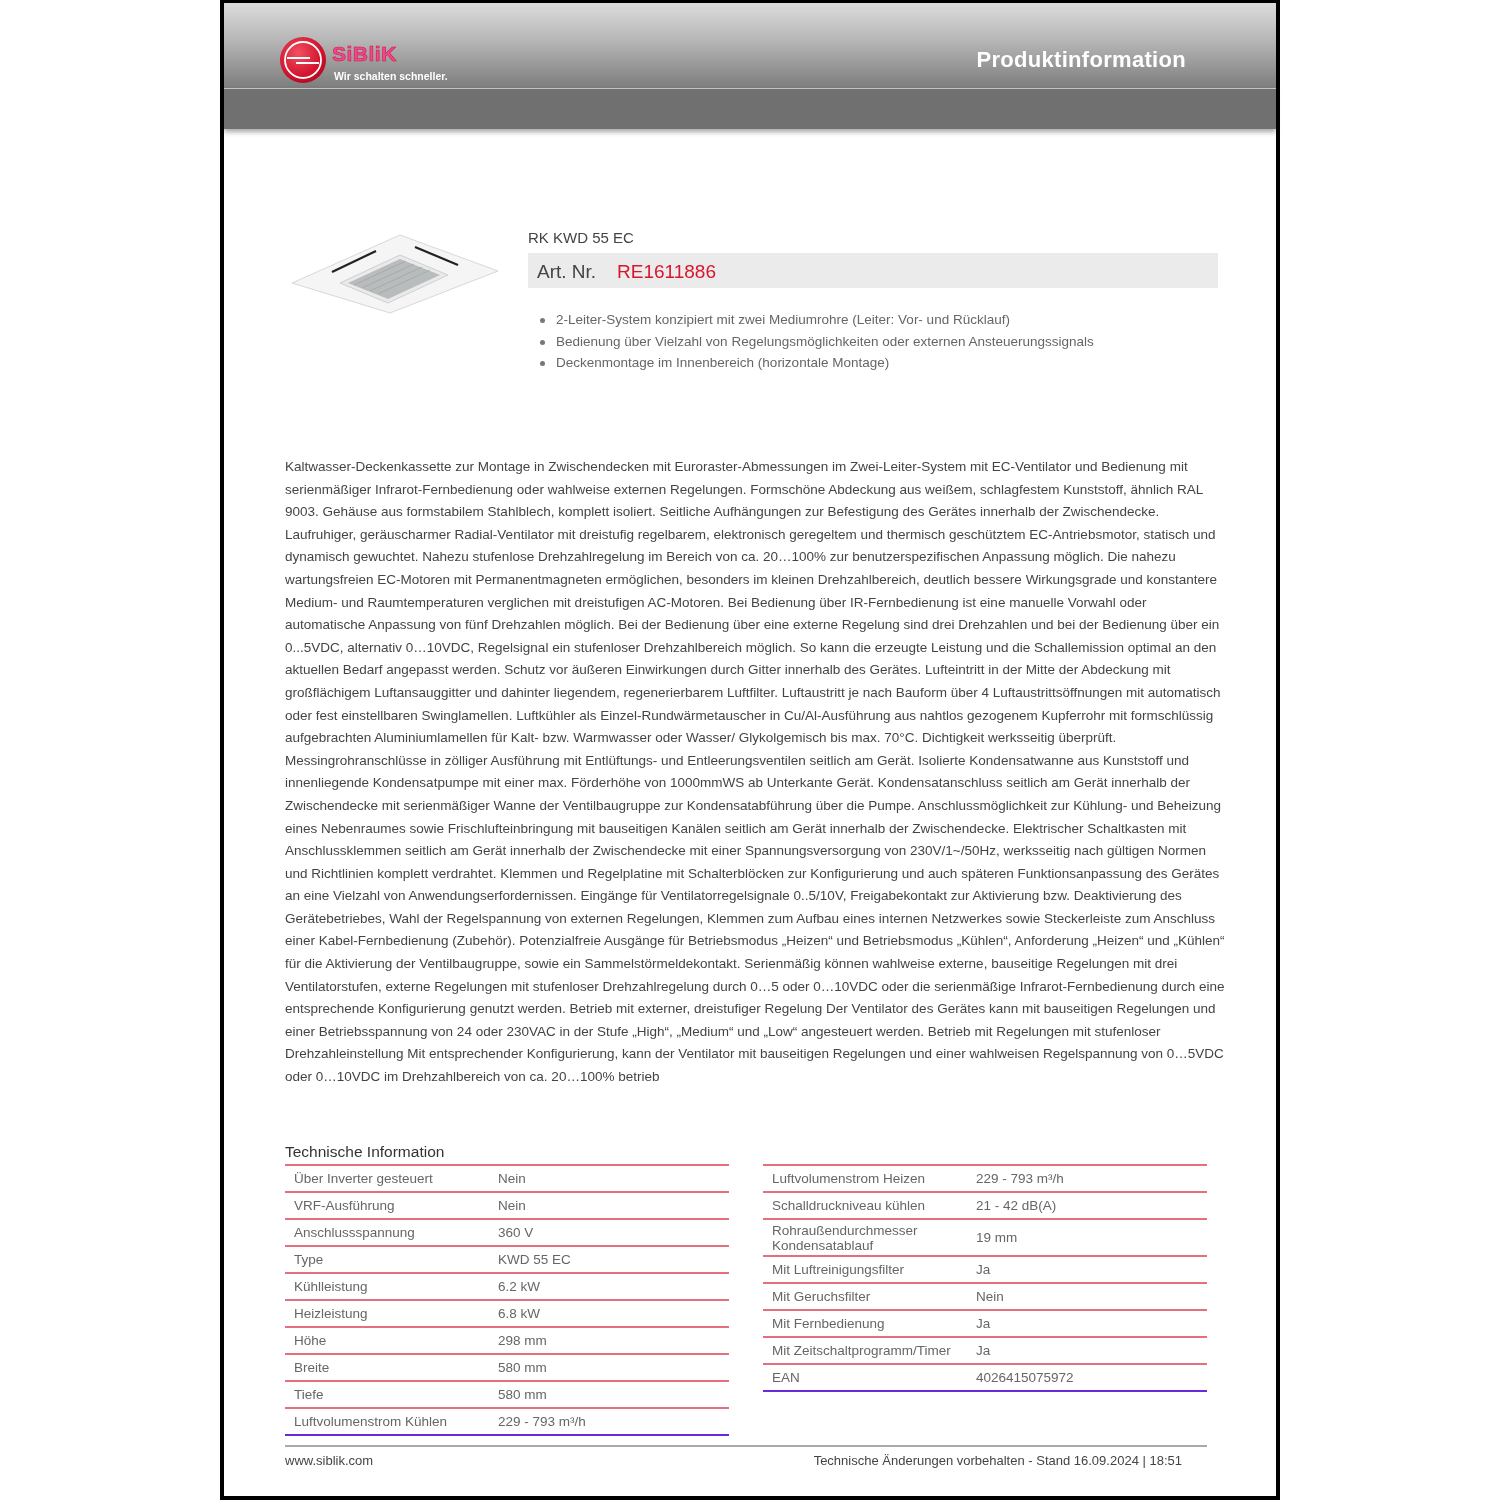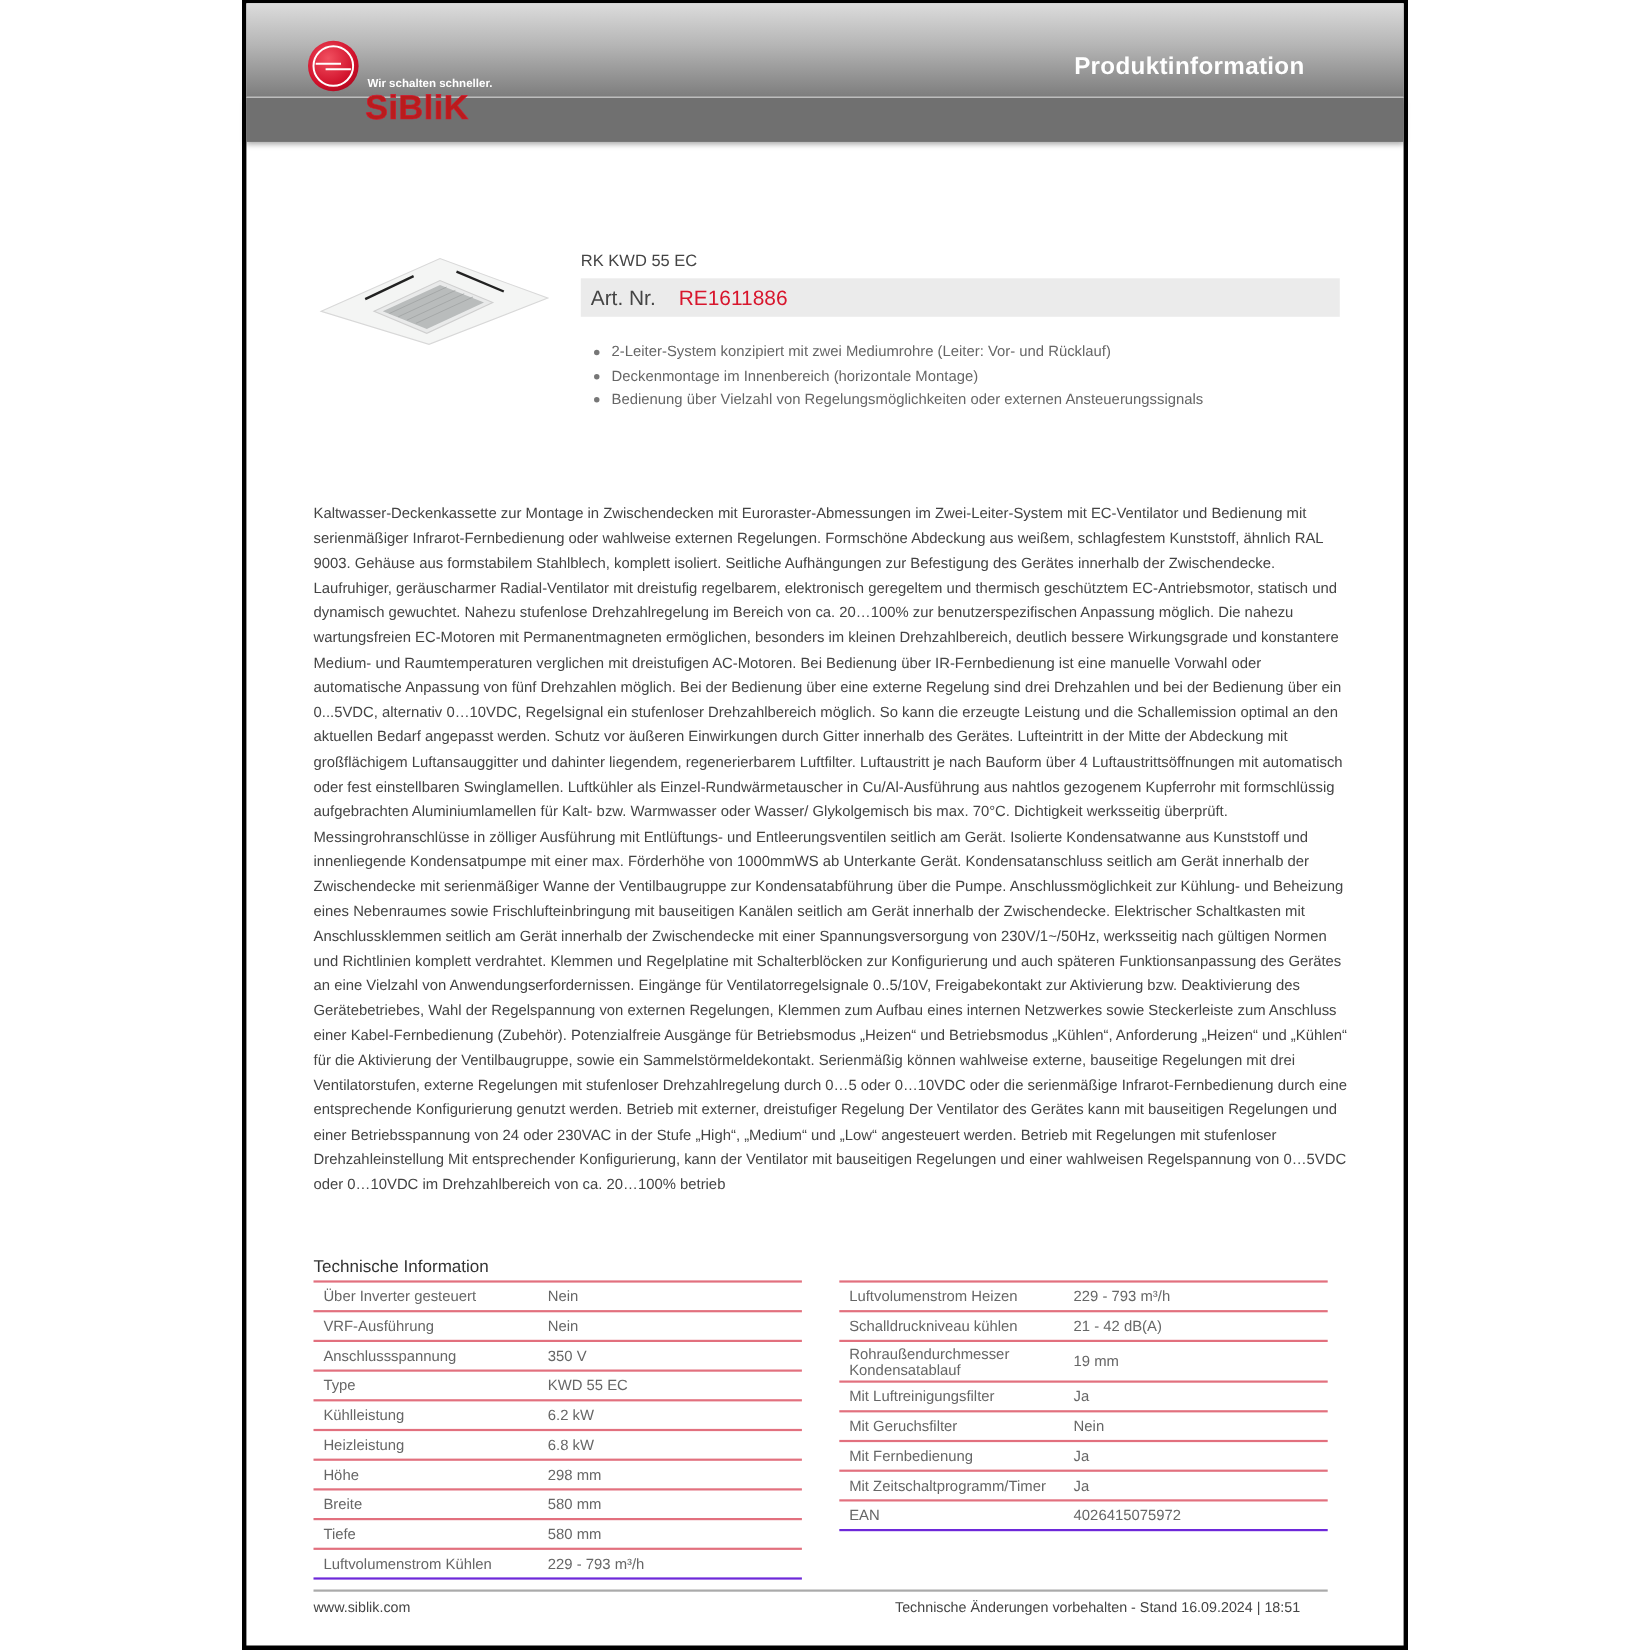--- a/index.html
+++ b/index.html
@@ -3,21 +3,21 @@
 <meta charset="utf-8">
 <style>
   html, body { margin:0; padding:0; background:#ffffff; }
   body { width:1500px; height:1500px; position:relative; font-family:"Liberation Sans", sans-serif; color:#555; overflow:hidden; }
   .page { position:absolute; left:220px; top:0; width:1060px; height:1500px; box-sizing:border-box; border:4px solid #000; background:#fff; border-top-width:3px; }
   .hdr-top { position:absolute; left:0; top:0; right:0; height:85px; background:linear-gradient(#dcdcdc, #b5b5b5 45%, #7d7d7d); border-bottom:1px solid #c9c9c9; }
   .hdr-band { position:absolute; left:0; top:86px; right:0; height:40px; background:#707070; box-shadow:0 3px 5px rgba(0,0,0,0.35); }
   .logo { position:absolute; left:56px; top:34px; height:50px; }
   .logo-circle { position:absolute; left:0; top:0; width:46px; height:46px; border-radius:50%; background:radial-gradient(circle at 40% 35%, #f25060, #d0102a 60%, #8c0014); }
   .logo-circle svg { position:absolute; left:0; top:0; }
-  .logo-word { position:absolute; left:52px; top:0px; font-size:31px; font-weight:bold; color:#b91c1c; letter-spacing:0.5px; font-family:"Liberation Sans", sans-serif; line-height:34px;margin-top:44px; -webkit-text-stroke:0.6px #d9162f; }
+  .logo-word { position:absolute; left:52px; top:0px; font-size:21px; font-weight:bold; color:#ec4899; letter-spacing:0.5px; font-family:"Liberation Sans", sans-serif; line-height:34px; -webkit-text-stroke:0.6px #d9162f; }
   .logo-tag { position:absolute; left:54px; top:33px; font-size:10.5px; font-weight:bold; color:#ffffff; white-space:nowrap; }
   .hdr-title { position:absolute; right:90px; top:44px; font-size:22px; font-weight:bold; color:#ffffff; letter-spacing:0.3px; }
 
   .product-img { position:absolute; left:64px; top:228px; width:214px; height:84px; }
   .prod-name { position:absolute; left:304px; top:226px; font-size:15px; color:#444; }
   .artbar { position:absolute; left:304px; top:250px; width:690px; height:35px; background:#ebebeb;text-align:right; }
   .art-label { position:absolute; left:9px; top:8px; font-size:19px; color:#444; }
   .art-num { position:absolute; left:89px; top:8px; font-size:19px; color:#d8162d; }
   .bullets { position:absolute; left:314px; top:306px; margin:0; padding:0; list-style:none; font-size:13.5px; color:#666; }
   .bullets li { height:21.5px; line-height:21.5px; position:relative; padding-left:18px; }
@@ -73,42 +73,42 @@
     </svg>
   </div>
 
   <div class="prod-name">RK KWD 55 EC</div>
   <div class="artbar">
     <span class="art-label">Art. Nr.</span>
     <span class="art-num">RE1611886</span>
   </div>
   <ul class="bullets">
     <li>2-Leiter-System konzipiert mit zwei Mediumrohre (Leiter: Vor- und Rücklauf)</li>
+    <li>Bedienung über Vielzahl von Regelungsmöglichkeiten oder externen Ansteuerungssignals</li>
     <li>Deckenmontage im Innenbereich (horizontale Montage)</li>
-    <li>Bedienung über Vielzahl von Regelungsmöglichkeiten oder externen Ansteuerungssignals</li>
   </ul>
 
   <div class="desc">
     <p>Kaltwasser-Deckenkassette zur Montage in Zwischendecken mit Euroraster-Abmessungen im Zwei-Leiter-System mit EC-Ventilator und Bedienung mit serienmäßiger Infrarot-Fernbedienung oder wahlweise externen Regelungen.  Formschöne Abdeckung aus weißem, schlagfestem Kunststoff, ähnlich RAL 9003. Gehäuse aus formstabilem Stahlblech, komplett isoliert. Seitliche Aufhängungen zur Befestigung des Gerätes innerhalb der Zwischendecke. Laufruhiger, geräuscharmer Radial-Ventilator mit dreistufig regelbarem, elektronisch geregeltem und thermisch geschütztem EC-Antriebsmotor, statisch und dynamisch gewuchtet. Nahezu stufenlose Drehzahlregelung im Bereich von ca. 20…100% zur benutzerspezifischen Anpassung möglich. Die nahezu wartungsfreien EC-Motoren mit Permanentmagneten ermöglichen, besonders im kleinen Drehzahlbereich, deutlich bessere Wirkungsgrade und konstantere Medium- und Raumtemperaturen verglichen mit dreistufigen AC-Motoren. Bei Bedienung über IR-Fernbedienung ist eine manuelle Vorwahl oder automatische Anpassung von fünf Drehzahlen möglich. Bei der Bedienung über eine externe Regelung sind drei Drehzahlen und bei der Bedienung über ein 0...5VDC, alternativ 0…10VDC, Regelsignal ein stufenloser Drehzahlbereich möglich. So kann die erzeugte Leistung und die Schallemission optimal an den aktuellen Bedarf angepasst werden. Schutz vor äußeren Einwirkungen durch Gitter innerhalb des Gerätes. Lufteintritt in der Mitte der Abdeckung mit großflächigem Luftansauggitter und dahinter liegendem, regenerierbarem Luftfilter. Luftaustritt je nach Bauform über 4 Luftaustrittsöffnungen mit automatisch oder fest einstellbaren Swinglamellen. Luftkühler als Einzel-Rundwärmetauscher in Cu/Al-Ausführung aus nahtlos gezogenem Kupferrohr mit formschlüssig aufgebrachten Aluminiumlamellen für Kalt- bzw. Warmwasser oder Wasser/ Glykolgemisch bis max. 70°C. Dichtigkeit werksseitig überprüft. Messingrohranschlüsse in zölliger Ausführung mit Entlüftungs- und Entleerungsventilen seitlich am Gerät. Isolierte Kondensatwanne aus Kunststoff und innenliegende Kondensatpumpe mit einer max. Förderhöhe von 1000mmWS ab Unterkante Gerät. Kondensatanschluss seitlich am Gerät innerhalb der Zwischendecke mit serienmäßiger Wanne der Ventilbaugruppe zur Kondensatabführung über die Pumpe. Anschlussmöglichkeit zur Kühlung- und Beheizung eines Nebenraumes sowie Frischlufteinbringung mit bauseitigen Kanälen seitlich am Gerät innerhalb der Zwischendecke.  Elektrischer Schaltkasten mit Anschlussklemmen seitlich am Gerät innerhalb der Zwischendecke mit einer Spannungsversorgung von 230V/1~/50Hz, werksseitig nach gültigen Normen und Richtlinien komplett verdrahtet. Klemmen und Regelplatine mit Schalterblöcken zur Konfigurierung und auch späteren Funktionsanpassung des Gerätes an eine Vielzahl von Anwendungserfordernissen.  Eingänge für Ventilatorregelsignale 0..5/10V, Freigabekontakt zur Aktivierung bzw. Deaktivierung des Gerätebetriebes, Wahl der Regelspannung von externen Regelungen, Klemmen zum Aufbau eines internen Netzwerkes sowie Steckerleiste zum Anschluss einer Kabel-Fernbedienung (Zubehör). Potenzialfreie Ausgänge für Betriebsmodus „Heizen“ und Betriebsmodus „Kühlen“, Anforderung „Heizen“ und „Kühlen“ für die Aktivierung der Ventilbaugruppe, sowie ein Sammelstörmeldekontakt. Serienmäßig können wahlweise externe, bauseitige Regelungen mit drei Ventilatorstufen, externe Regelungen mit stufenloser Drehzahlregelung durch 0…5 oder 0…10VDC oder die serienmäßige Infrarot-Fernbedienung durch eine entsprechende Konfigurierung genutzt werden.  Betrieb mit externer, dreistufiger Regelung Der Ventilator des Gerätes kann mit bauseitigen Regelungen und einer Betriebsspannung von 24 oder 230VAC in der Stufe „High“, „Medium“ und „Low“ angesteuert werden.  Betrieb mit Regelungen mit stufenloser Drehzahleinstellung Mit entsprechender Konfigurierung, kann der Ventilator mit bauseitigen Regelungen und einer wahlweisen Regelspannung von 0…5VDC oder 0…10VDC im Drehzahlbereich von ca. 20…100% betrieb</p>
   </div>
 
   <div class="tech-title">Technische Information</div>
 
   <div class="tbl tbl-left">
     <div class="row" style="height:25px">
         <span class="k">Über Inverter gesteuert</span>
         <span class="v">Nein</span>
       </div>
     <div class="row" style="height:25px">
         <span class="k">VRF-Ausführung</span>
         <span class="v">Nein</span>
       </div>
     <div class="row" style="height:25px">
         <span class="k">Anschlussspannung</span>
-        <span class="v">350 V</span>
+        <span class="v">360 V</span>
       </div>
     <div class="row" style="height:25px">
         <span class="k">Type</span>
         <span class="v">KWD 55 EC</span>
       </div>
     <div class="row" style="height:25px">
         <span class="k">Kühlleistung</span>
         <span class="v">6.2 kW</span>
       </div>
     <div class="row" style="height:25px">

